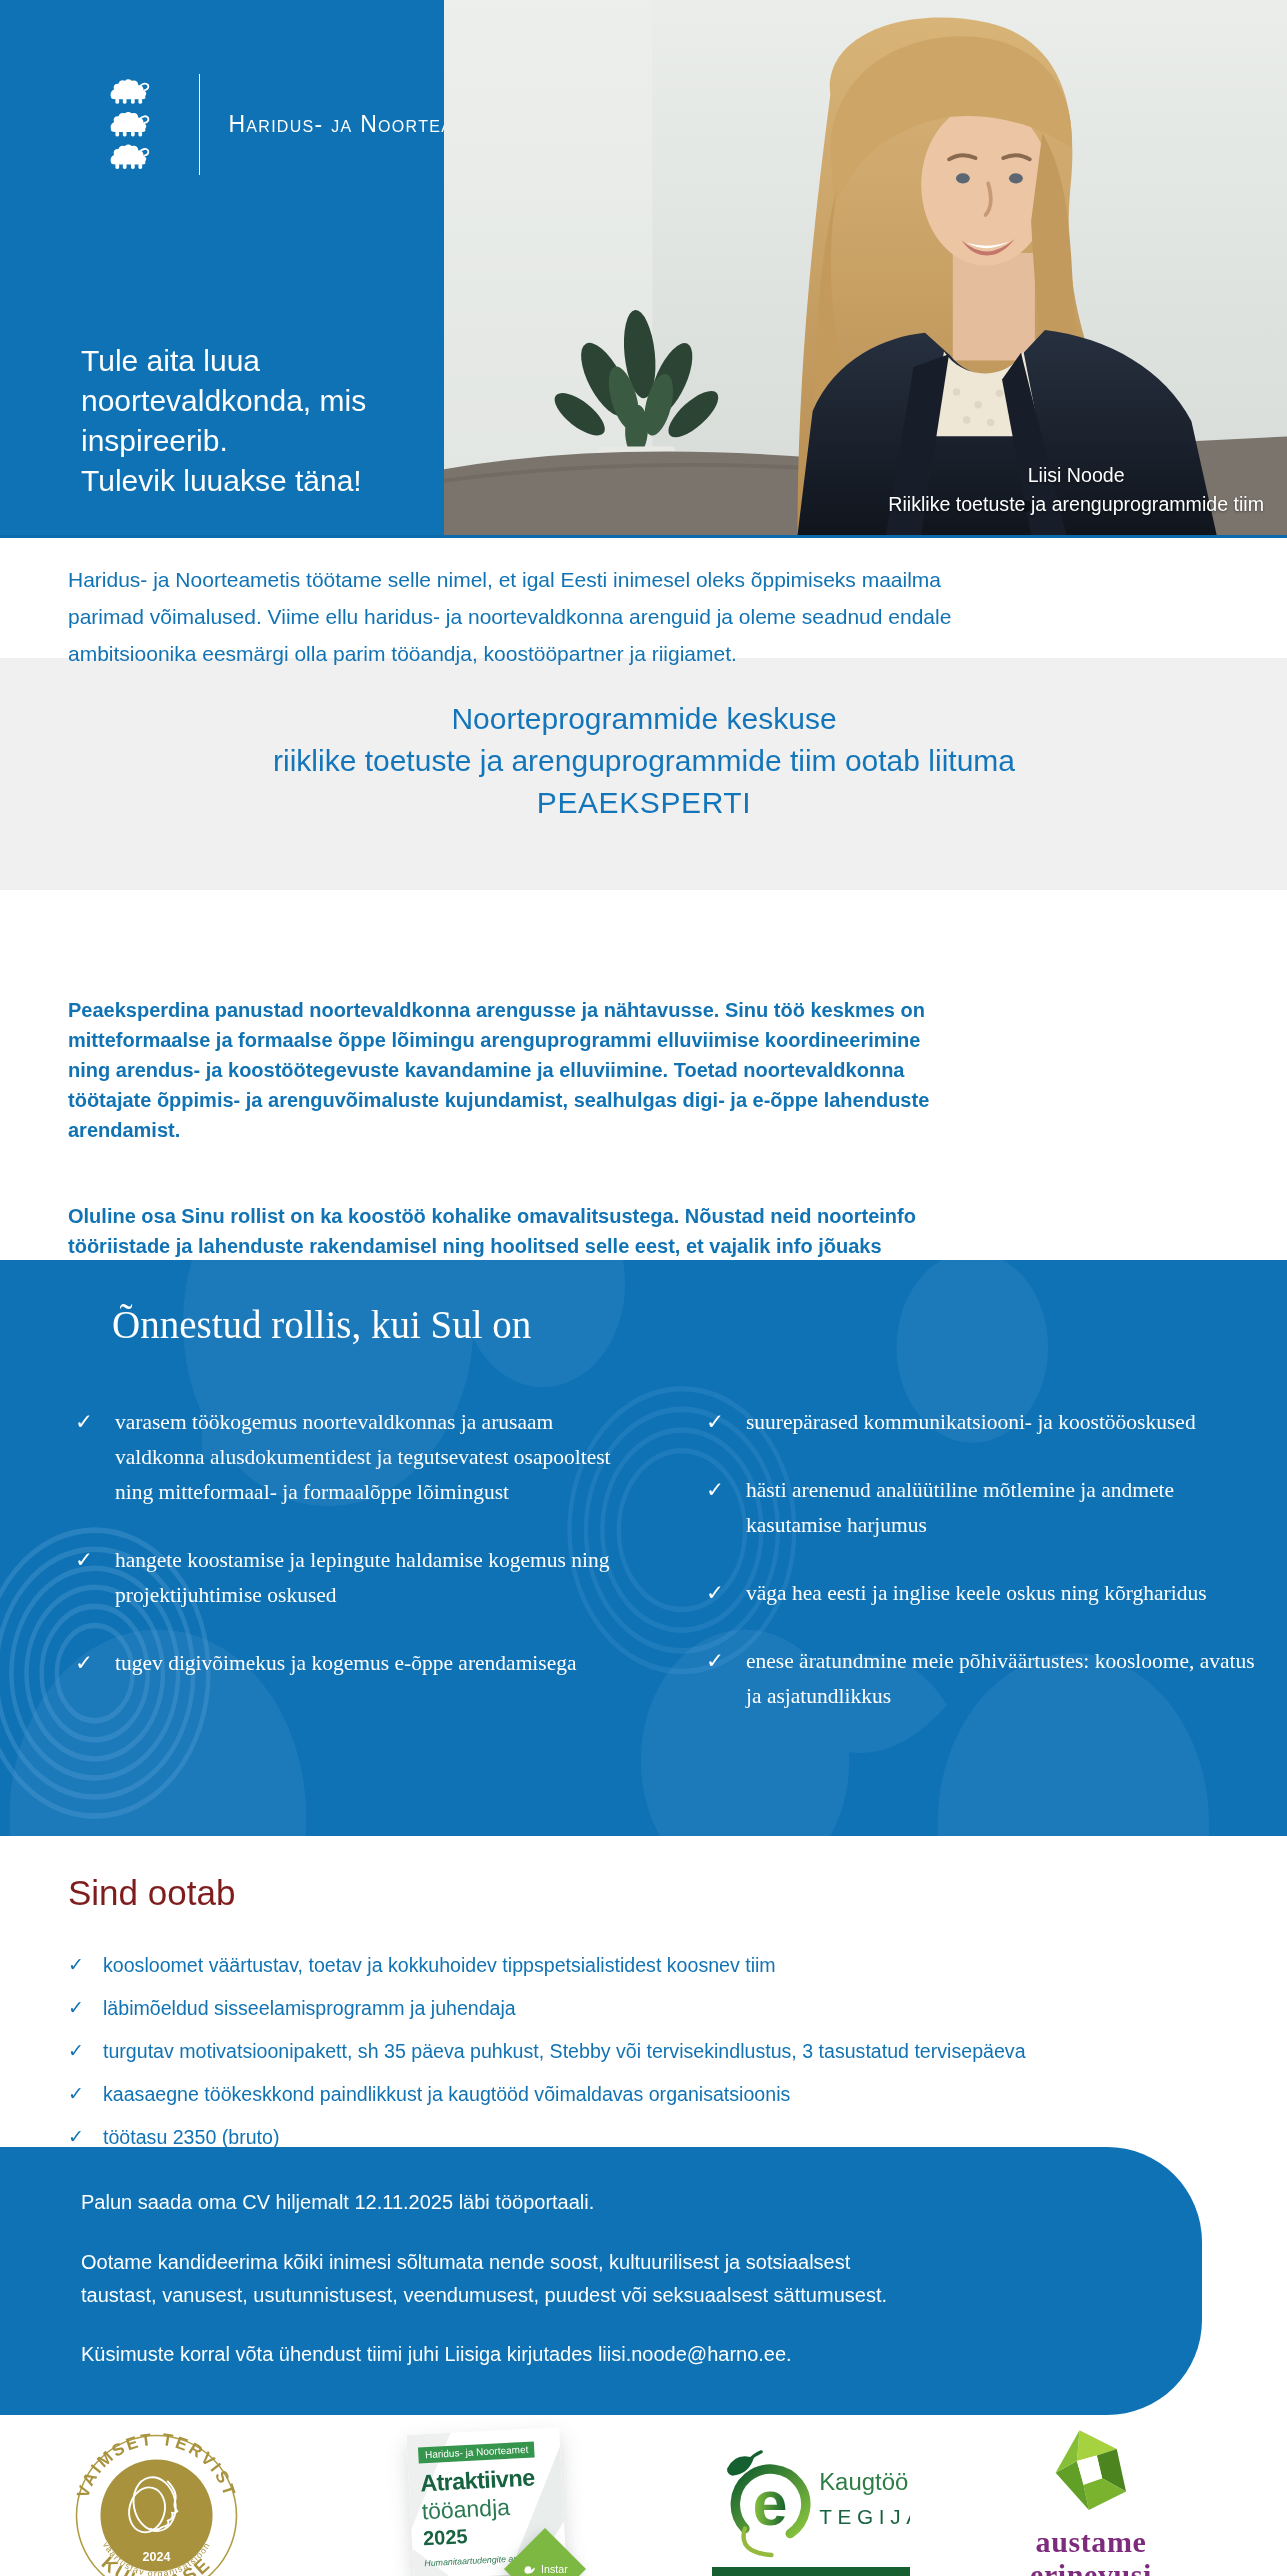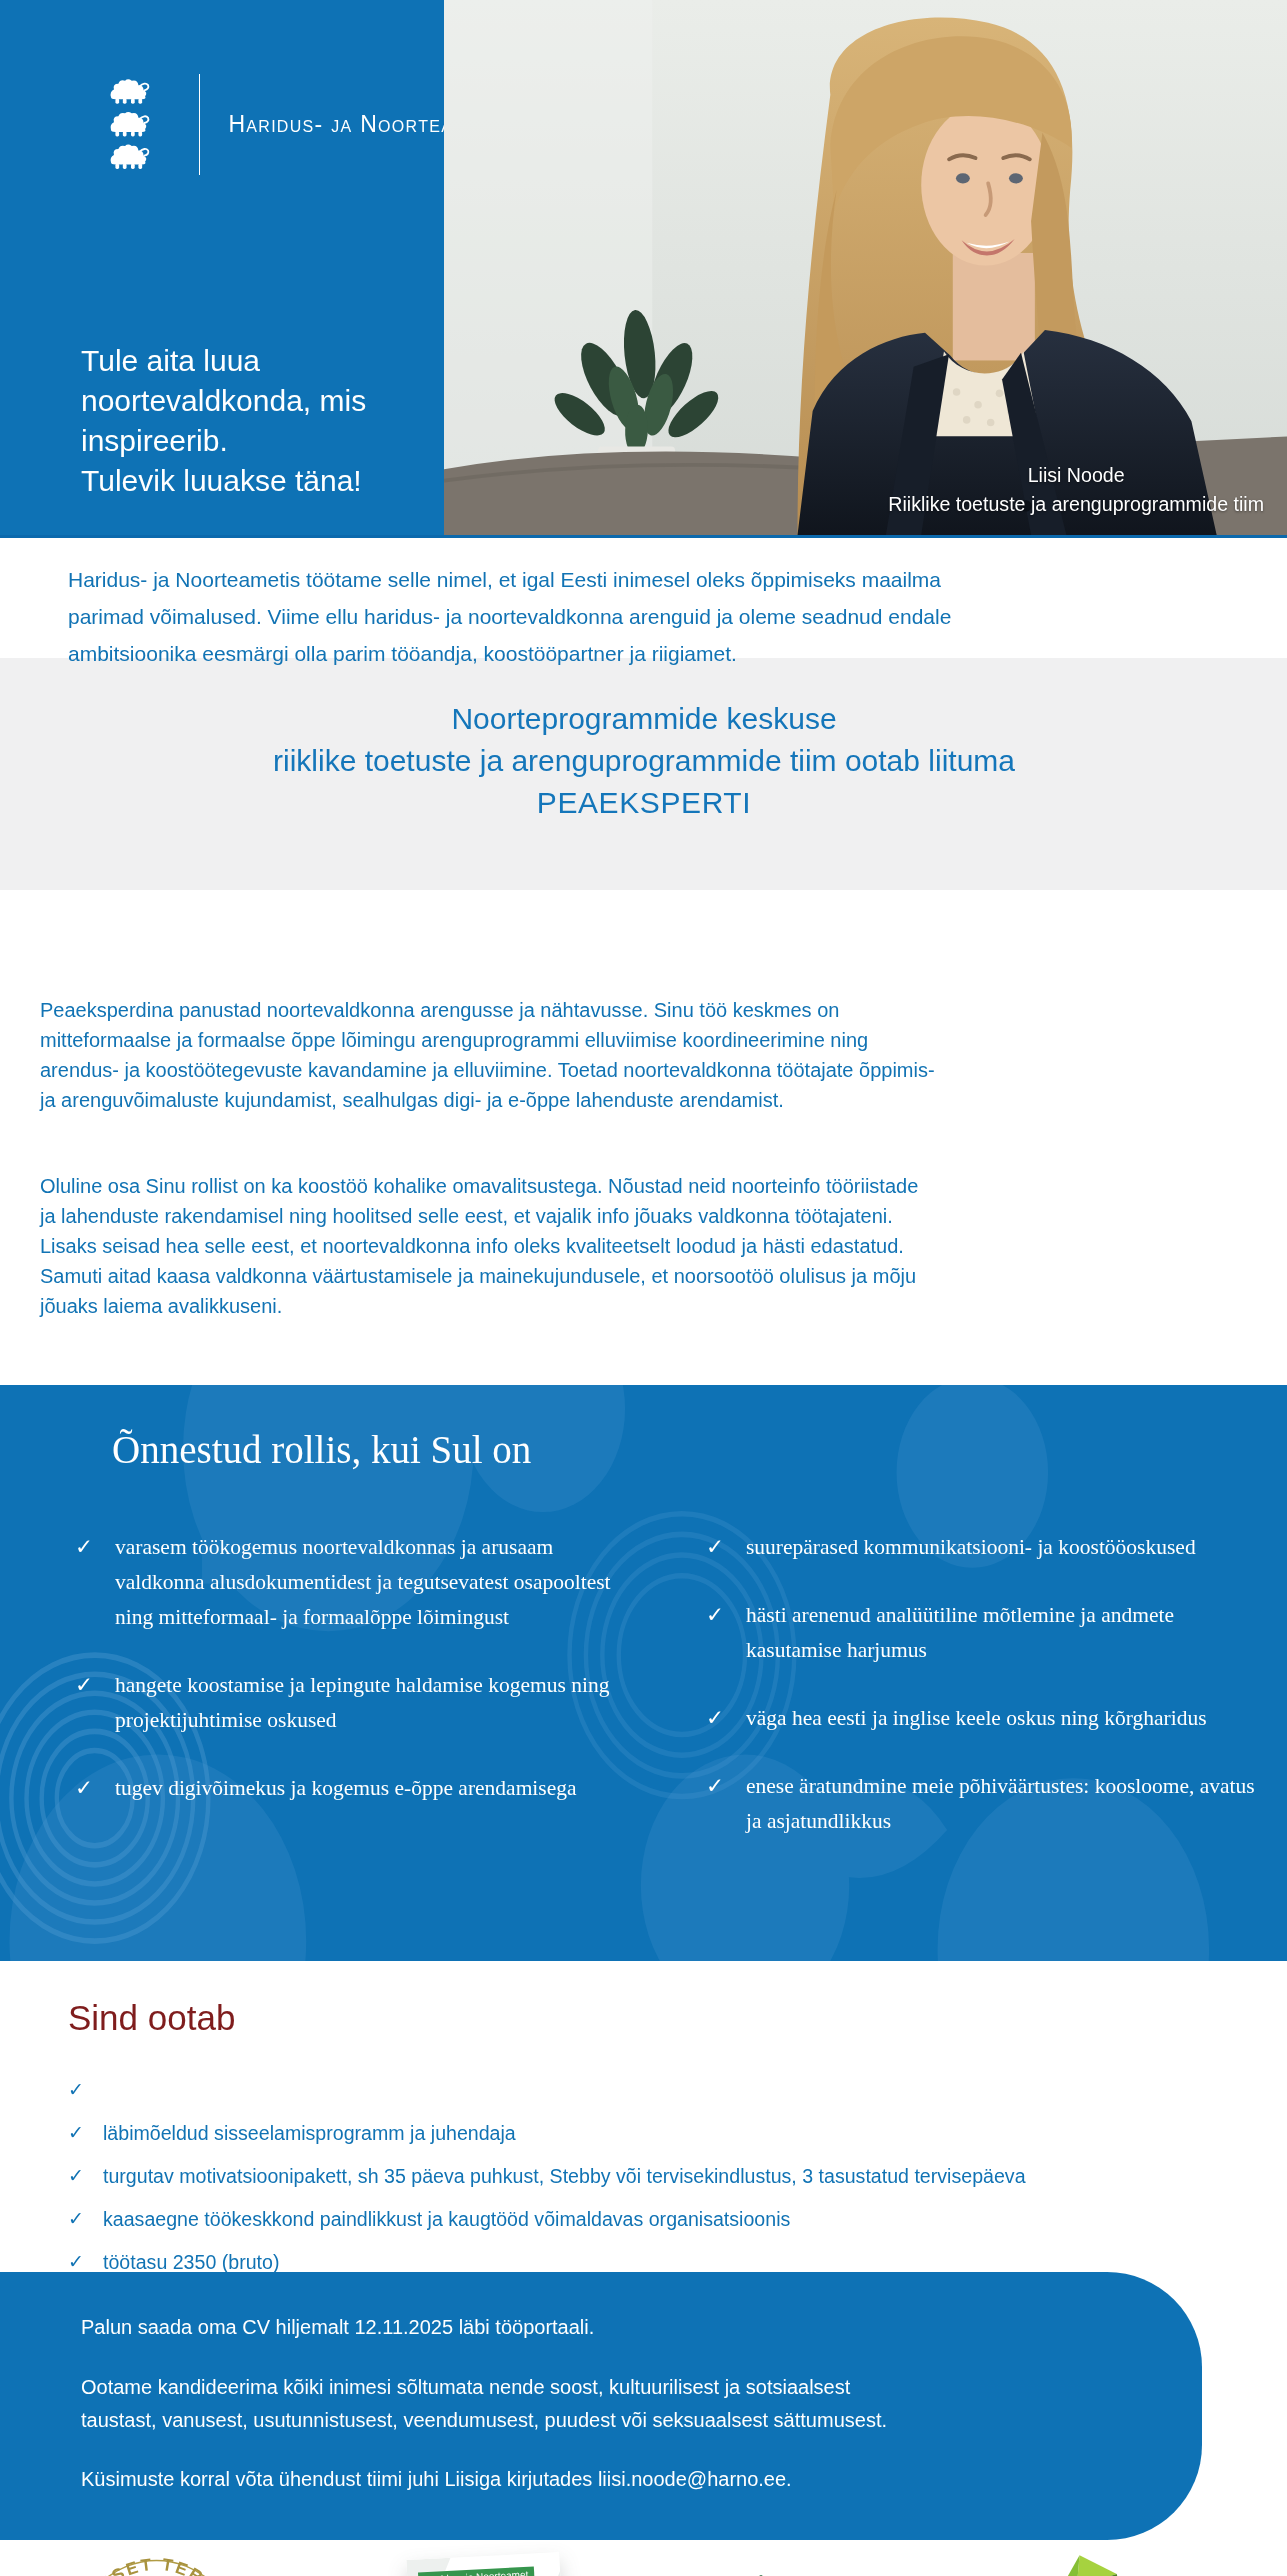--- a/index.html
+++ b/index.html
@@ -25,21 +25,21 @@
   
   .intro { height:120px; padding:23px 0 0 68px; }
   .intro p { color:#1173b4; font-size:21px; line-height:37px; max-width:884px; }
 
   
   .banner { height:232px; background:#f0f0f1; text-align:center; padding-top:40px; color:#1476ba; }
   .banner .b-line { font-size:30px; line-height:42px; font-weight:400; }
   .banner .b-role { font-size:30px; line-height:42px; letter-spacing:0.6px; }
 
   
-  .role { height:495px; padding:105px 0 0 40px; }
+  .role { height:370px; padding:105px 0 0 68px;font-weight:bold; }
   .role p { color:#1173b4; font-size:20px; line-height:30px; max-width:896px; margin-bottom:56px; }
 
   
   .reqs { height:576px; background:#0e72b5; position:relative; overflow:hidden;font-family:Liberation Serif, serif; }
   .reqs-deco { position:absolute; inset:0; width:100%; height:100%; }
   .reqs-content { position:relative; z-index:1; padding:42px 0 0 112px; }
   .reqs h2 { color:#ffffff; font-size:39px; font-weight:400; margin-bottom:58px; }
   .req-cols { display:flex; }
   .req-col { list-style:none; }
   .req-col.left { width:555px; margin-left:-37px; padding-left:0; }
@@ -276,20 +276,21 @@
         </ul>
       </div>
     </div>
   </section>
 
   <section class="offer">
     <h2>Sind ootab</h2>
     <ul>
       <li class="req-item">
         <span class="chk">✓</span>
+        <span>koosloomet väärtustav, toetav ja kokkuhoidev tippspetsialistidest koosnev tiim</span>
       </li>
       <li class="req-item">
         <span class="chk">✓</span>
         <span>läbimõeldud sisseelamisprogramm ja juhendaja</span>
       </li>
       <li class="req-item">
         <span class="chk">✓</span>
         <span>turgutav motivatsioonipakett, sh 35 päeva puhkust, Stebby või tervisekindlustus, 3 tasustatud tervisepäeva</span>
       </li>
       <li class="req-item">

